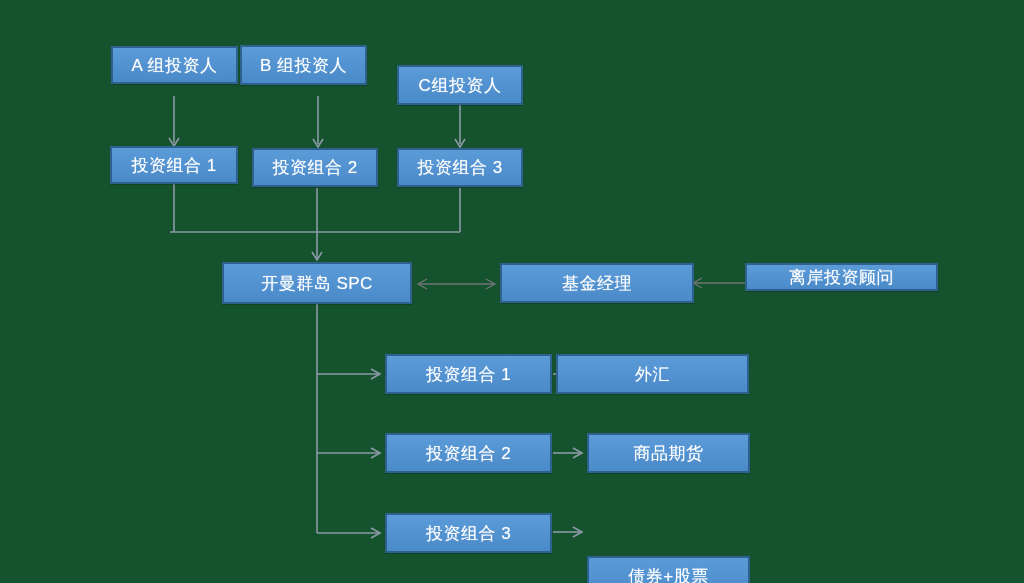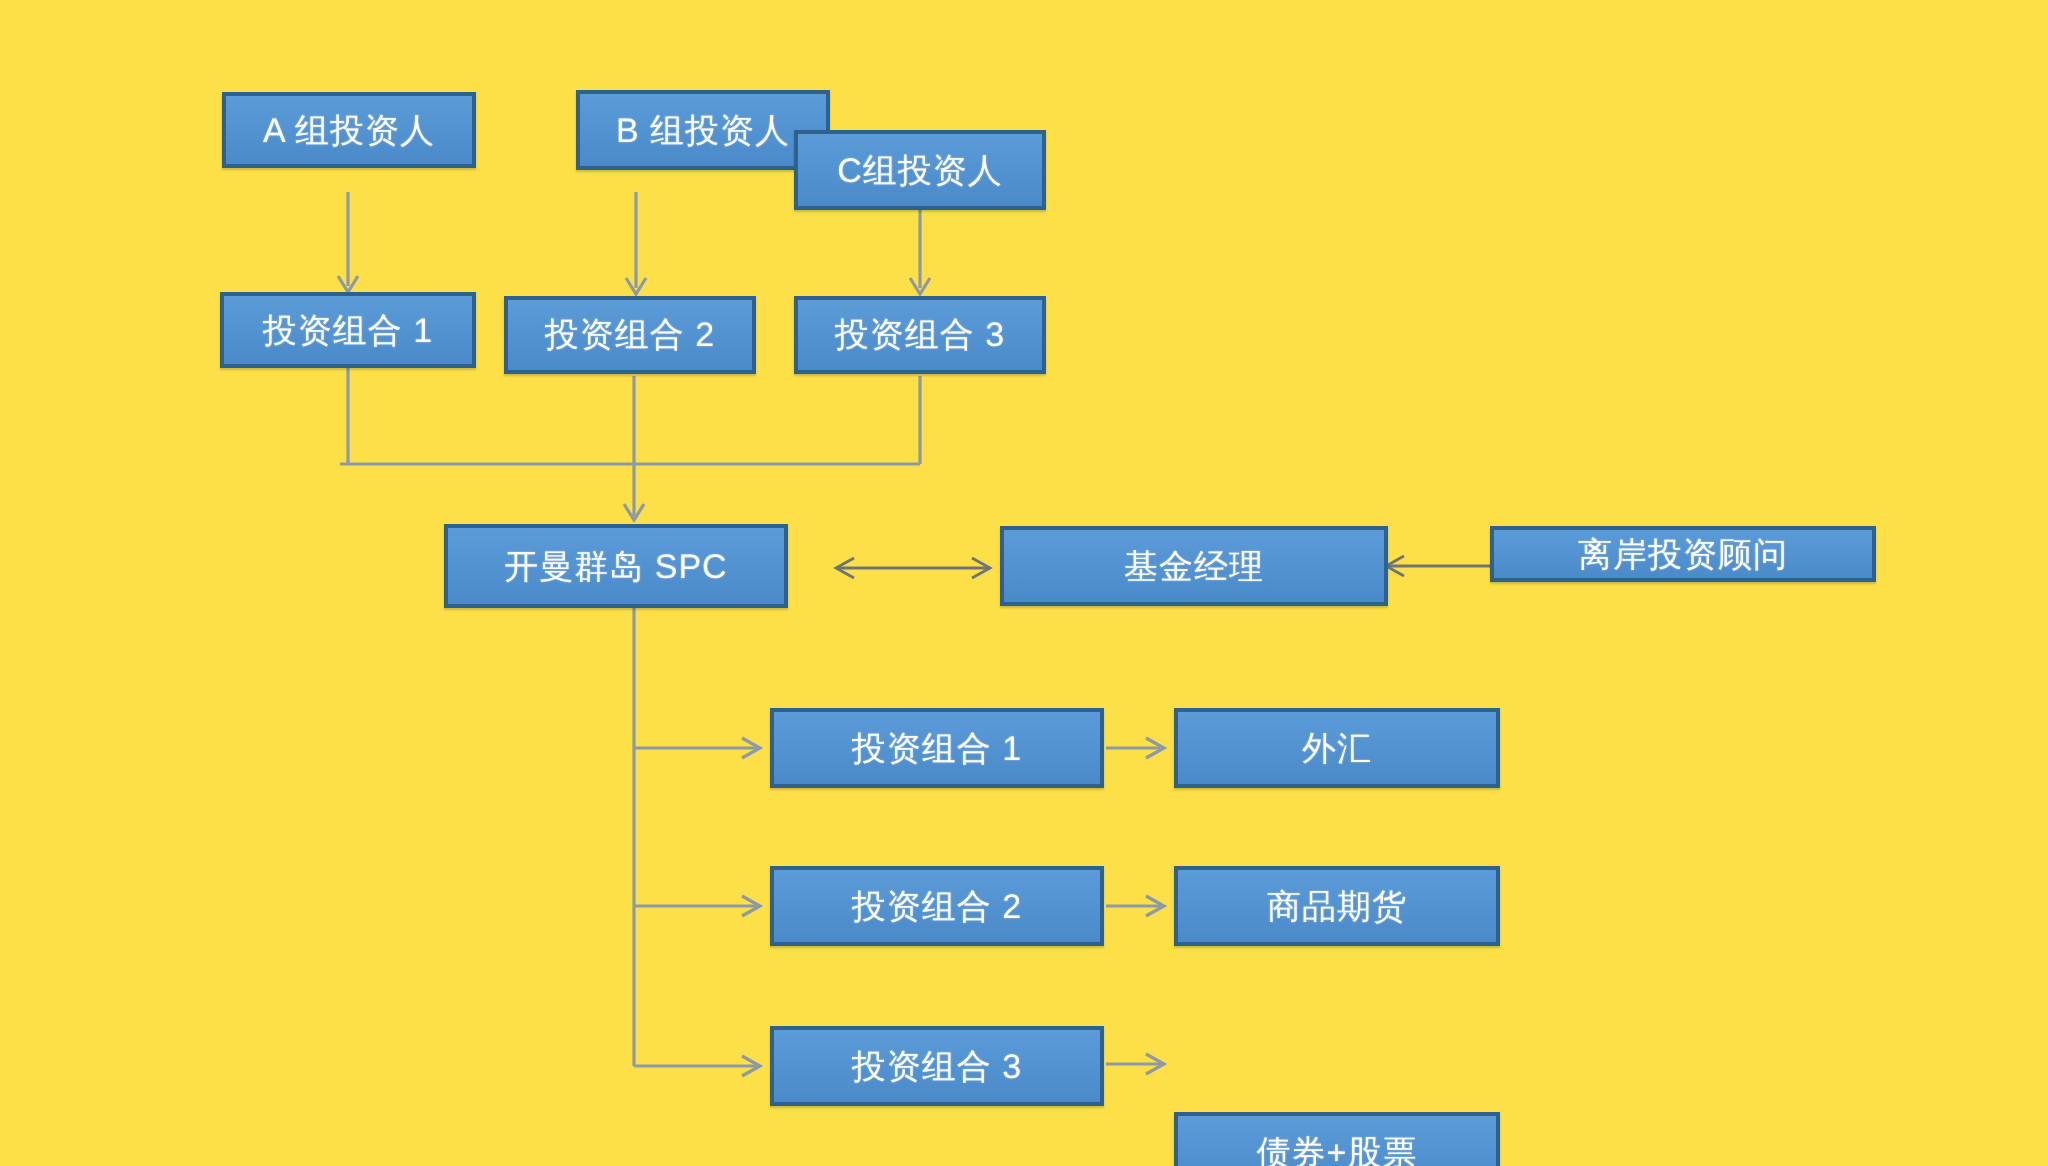--- a/index.html
+++ b/index.html
@@ -5,21 +5,21 @@
   html, body {
     margin: 0;
     padding: 0;
     background: #ffffff;
     font-family: "Liberation Sans", sans-serif;
   }
   #stage {
     position: relative;
     width: 1024px;
     height: 583px;
-    background: #fde047;
+    background: #14532d;
     overflow: hidden;
   }
   #connectors {
     position: absolute;
     left: 0;
     top: 0;
     width: 1024px;
     height: 583px;
   }
   #connectors line, #connectors polyline {
@@ -105,32 +105,32 @@
       <line x1="553" y1="453" x2="580" y2="453"></line>
       <polyline points="573,448 582,453 573,458"></polyline>
     </g>
     <g>
       <line x1="553" y1="532" x2="580" y2="532"></line>
       <polyline points="573,527 582,532 573,537"></polyline>
     </g>
   </svg>
 
   <div class="node" style="left:111px; top:46px; width:127px; height:38px;">A 组投资人</div>
-  <div class="node" style="left:240px; top:45px; width:127px; height:40px;margin-left:48px;">B 组投资人</div>
+  <div class="node" style="left:240px; top:45px; width:127px; height:40px;">B 组投资人</div>
   <div class="node" style="left:397px; top:45px; width:126px; height:40px;margin-top:20px;">C组投资人</div>
 
   <div class="node" style="left:110px; top:146px; width:128px; height:38px;">投资组合 1</div>
   <div class="node" style="left:252px; top:148px; width:126px; height:39px;">投资组合 2</div>
   <div class="node" style="left:397px; top:148px; width:126px; height:39px;">投资组合 3</div>
 
-  <div class="node" style="left:222px; top:262px; width:172px; height:42px;">开曼群岛 SPC</div>
+  <div class="node" style="left:222px; top:262px; width:190px; height:42px;">开曼群岛 SPC</div>
   <div class="node" style="left:500px; top:263px; width:194px; height:40px;">基金经理</div>
   <div class="node" style="left:745px; top:263px; width:193px; height:28px;">离岸投资顾问</div>
 
   <div class="node" style="left:385px; top:354px; width:167px; height:40px;">投资组合 1</div>
   <div class="node" style="left:385px; top:433px; width:167px; height:40px;">投资组合 2</div>
   <div class="node" style="left:385px; top:513px; width:167px; height:40px;">投资组合 3</div>
 
-  <div class="node" style="left:587px; top:354px; width:163px; height:40px;">外汇</div>
+  <div class="node" style="left:556px; top:354px; width:193px; height:40px;">外汇</div>
   <div class="node" style="left:587px; top:433px; width:163px; height:40px;">商品期货</div>
   <div class="node" style="left:587px; top:512px; width:163px; height:40px;margin-top:44px;">债券+股票</div>
 
 </div>
 
 </body></html>

